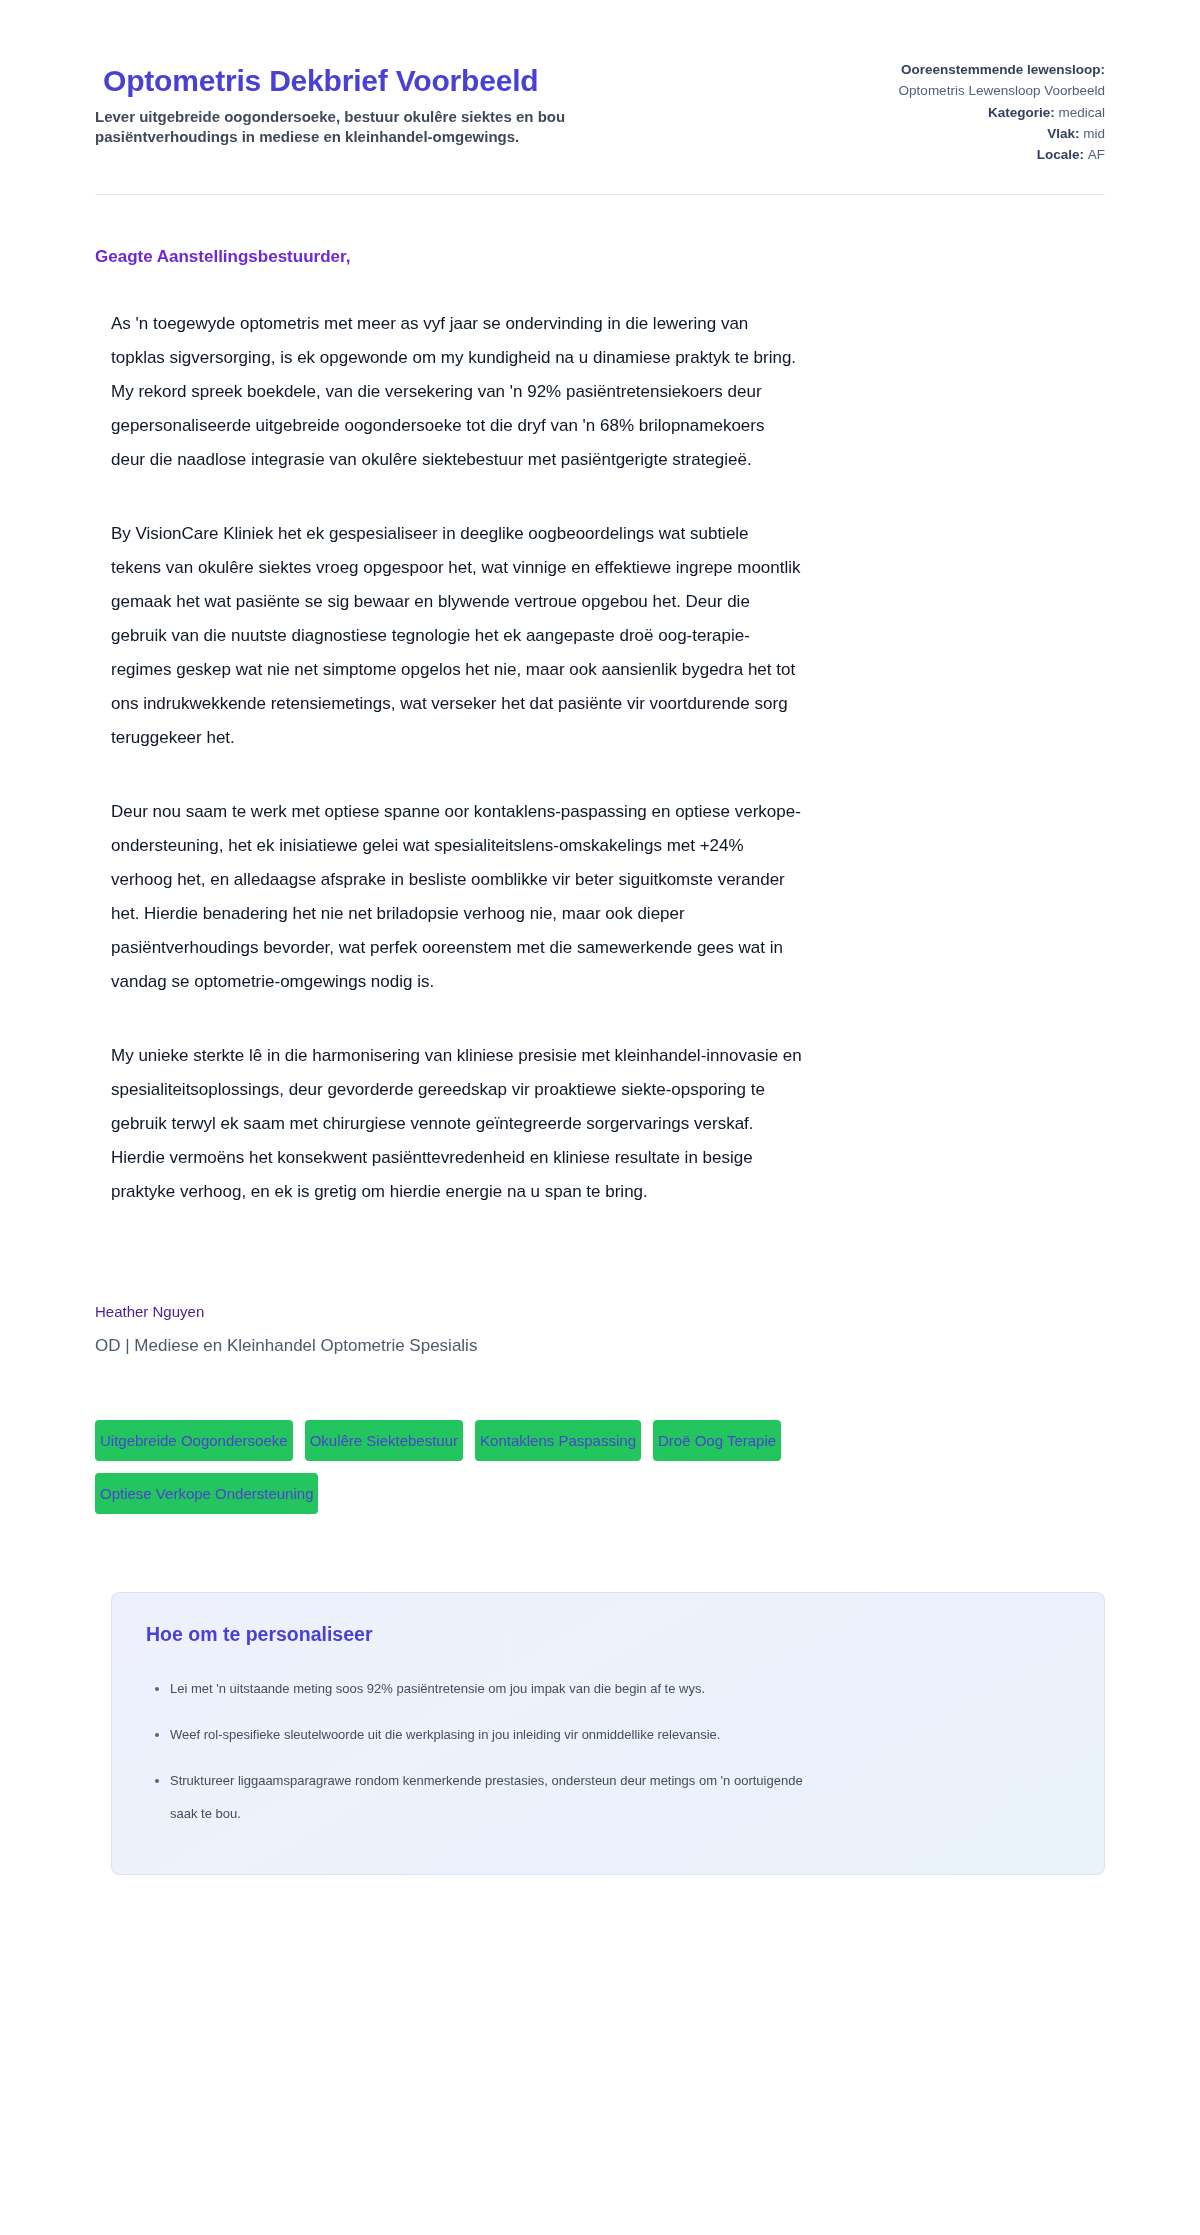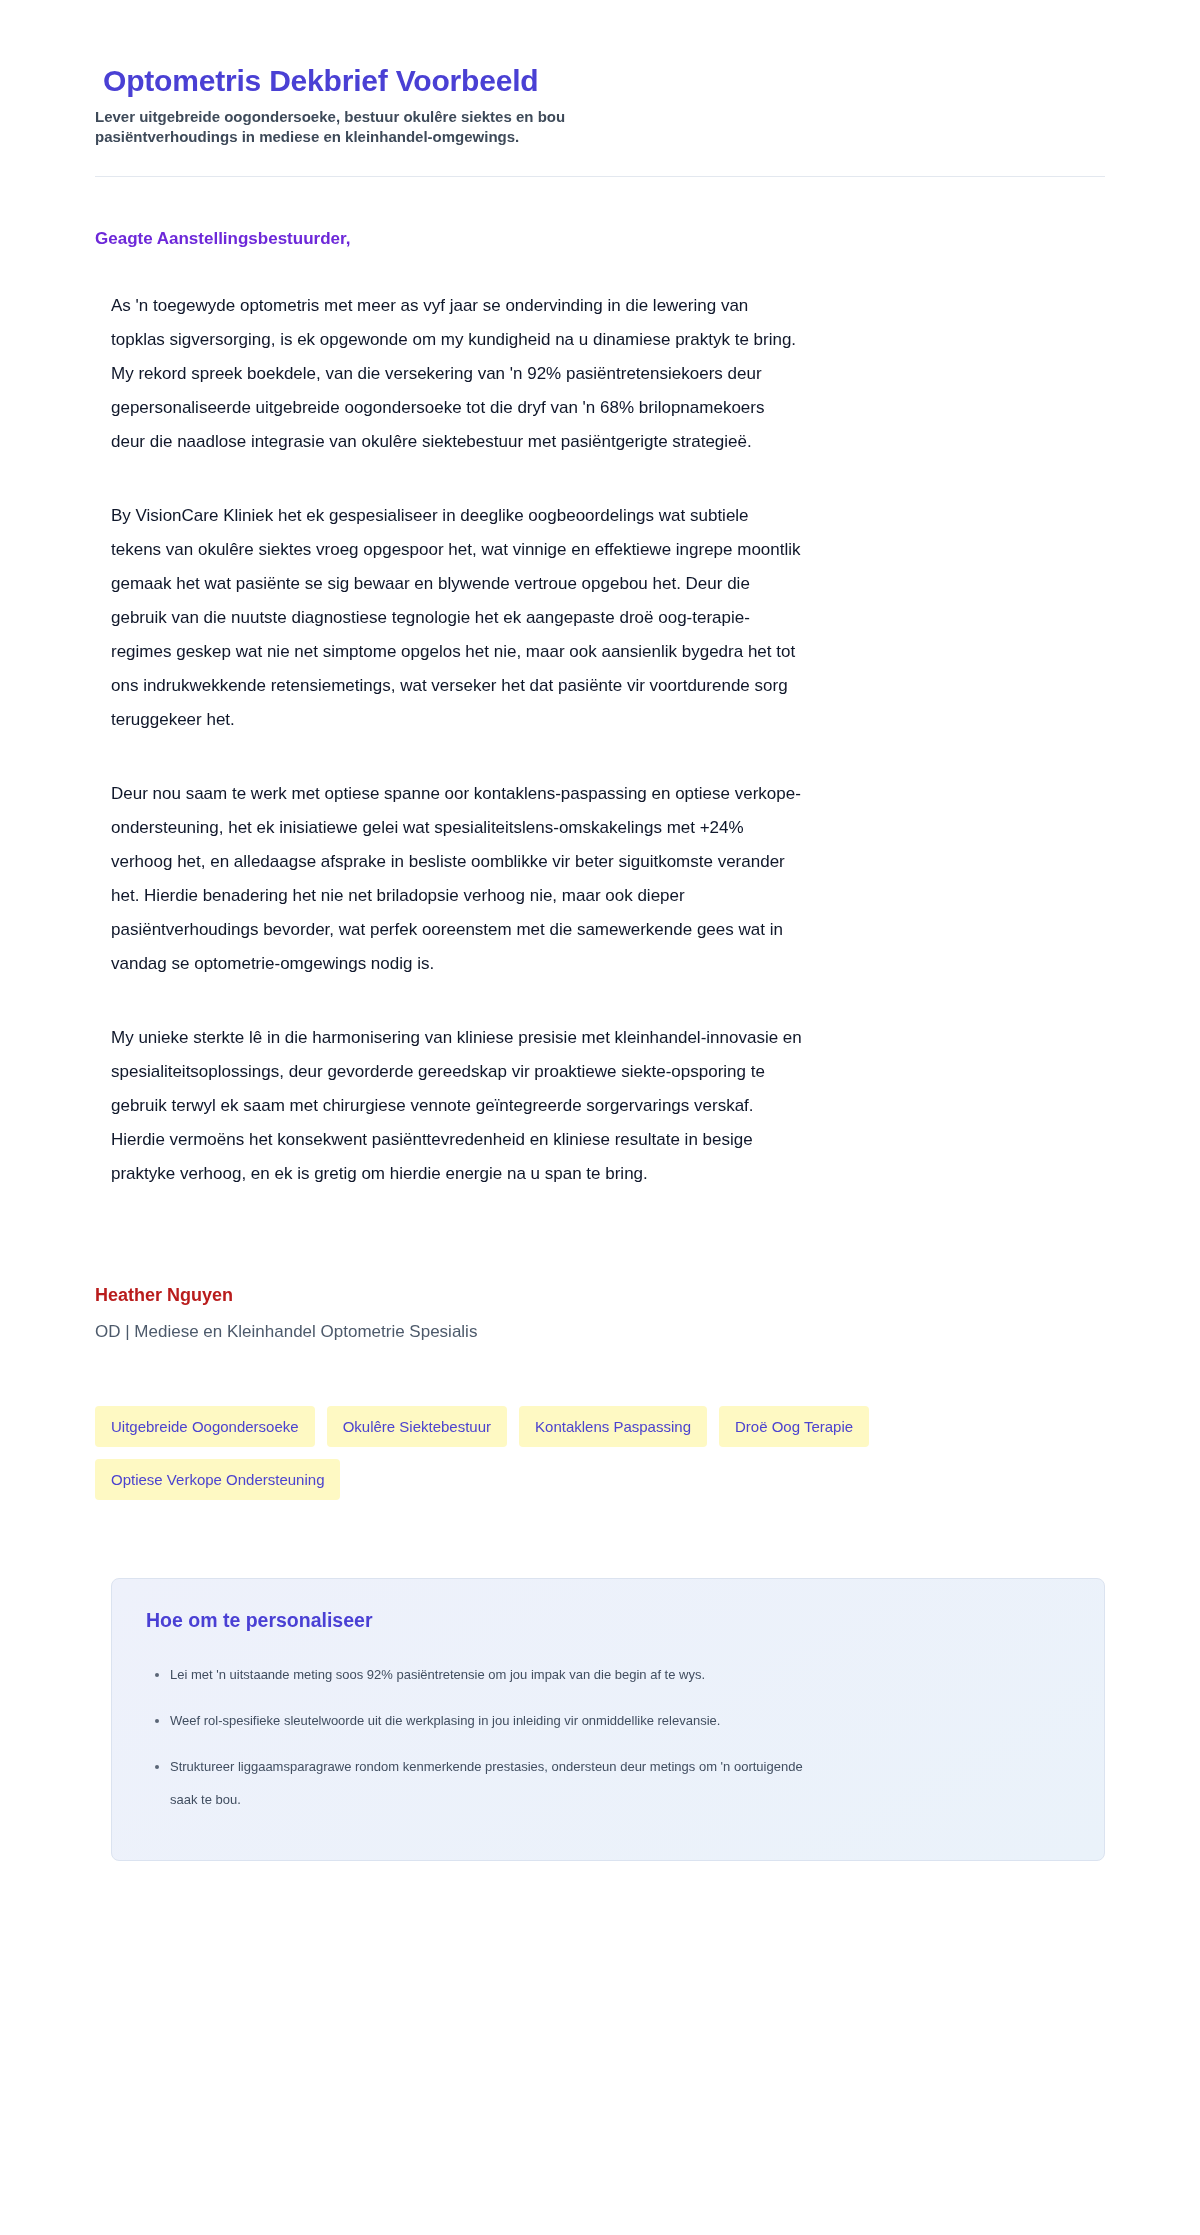--- a/index.html
+++ b/index.html
@@ -27,28 +27,28 @@
     width: 232px; text-align: right; font-size: 13.5px; line-height: 1.58;
     color: #52617a; padding-top: 4px;
   }
   .meta-row b { color: #33415c; font-weight: bold; }
   .divider { border: none; border-top: 1px solid #e3e8ef; margin: 28px 0 0; }
 
   
   .greeting { margin: 52px 0 0; font-size: 17px; font-weight: bold; color: #6d28d9; }
   .para { margin: 40px 16px 0; font-size: 17px; line-height: 34px; max-width: 692px; color: #0f172a; }
 
-  .sig-name { margin: 94px 0 0; font-size: 18px; font-weight: bold; color: #b91c1c; }
+  .sig-name { margin: 94px 0 0; font-size: 15px; font-weight: normal; color: #4c1d95; }
   .sig-title { margin: 16px 0 4px; font-size: 17px; color: #4d5a6b; }
 
   
   .tags { margin-top: 64px; display: flex; flex-wrap: wrap; gap: 12px; max-width: 800px; }
   .tag {
-    background: #fef9c3; color: #4c43cf; font-size: 15px;
-    padding: 12px 16px; border-radius: 4px; white-space: nowrap;
+    background: #22c55e; color: #4c43cf; font-size: 15px;
+    padding: 12px 5px; border-radius: 4px; white-space: nowrap;
   }
 
   
   .personalize {
     margin-top: 78px;
     background: linear-gradient(150deg, #eef1fb 0%, #eaf2fa 100%);
     border: 1px solid #dbe3f0; border-radius: 8px;
     padding: 30px 34px 44px;
     margin-left: 16px;
   }
@@ -61,20 +61,26 @@
 </head>
 <body>
 
 <div class="page">
 
   <header class="header">
     <div class="header-left">
       <h1 class="title">Optometris Dekbrief Voorbeeld</h1>
       <h2 class="subtitle">Lever uitgebreide oogondersoeke, bestuur okulêre siektes en bou pasiëntverhoudings in mediese en kleinhandel-omgewings.</h2>
     </div>
+    <aside class="meta" id="meta">
+        <div class="meta-row"><b>Ooreenstemmende lewensloop: </b><span>Optometris Lewensloop Voorbeeld</span></div>
+        <div class="meta-row"><b>Kategorie: </b><span>medical</span></div>
+        <div class="meta-row"><b>Vlak: </b><span>mid</span></div>
+        <div class="meta-row"><b>Locale: </b><span>AF</span></div>
+      </aside>
   </header>
 
   <hr class="divider">
 
   <main class="letter">
     <p class="greeting">Geagte Aanstellingsbestuurder,</p>
 
     <div id="paragraphs">
         <p class="para">As 'n toegewyde optometris met meer as vyf jaar se ondervinding in die lewering van topklas sigversorging, is ek opgewonde om my kundigheid na u dinamiese praktyk te bring. My rekord spreek boekdele, van die versekering van 'n 92% pasiëntretensiekoers deur gepersonaliseerde uitgebreide oogondersoeke tot die dryf van 'n 68% brilopnamekoers deur die naadlose integrasie van okulêre siektebestuur met pasiëntgerigte strategieë.</p>
         <p class="para">By VisionCare Kliniek het ek gespesialiseer in deeglike oogbeoordelings wat subtiele tekens van okulêre siektes vroeg opgespoor het, wat vinnige en effektiewe ingrepe moontlik gemaak het wat pasiënte se sig bewaar en blywende vertroue opgebou het. Deur die gebruik van die nuutste diagnostiese tegnologie het ek aangepaste droë oog-terapie-regimes geskep wat nie net simptome opgelos het nie, maar ook aansienlik bygedra het tot ons indrukwekkende retensiemetings, wat verseker het dat pasiënte vir voortdurende sorg teruggekeer het.</p>

